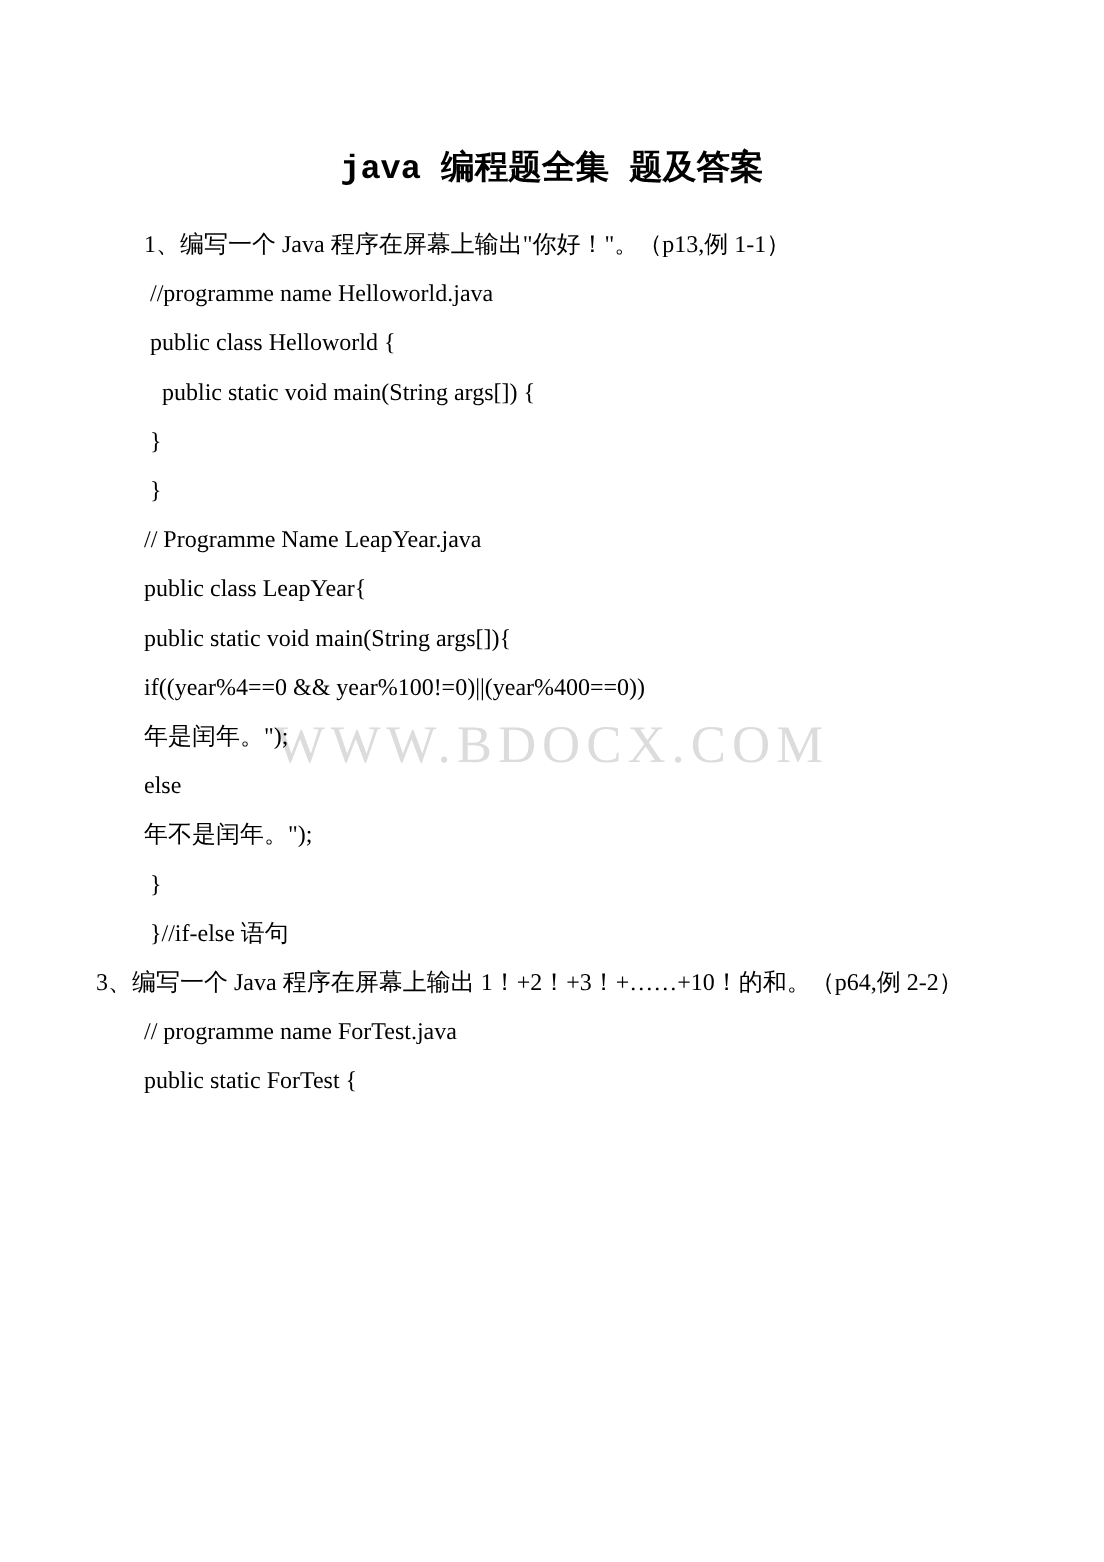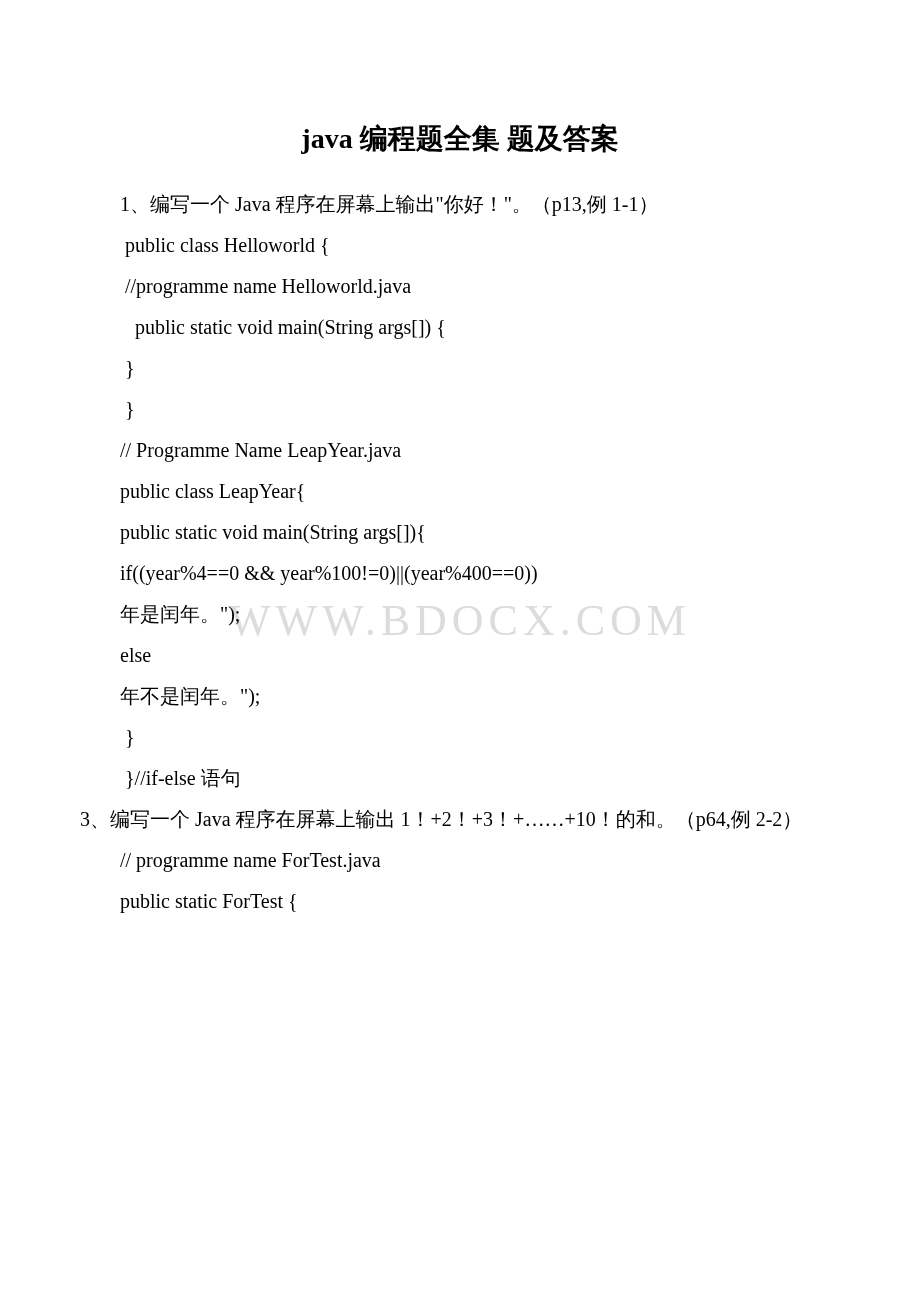--- a/index.html
+++ b/index.html
@@ -17,21 +17,21 @@
     }
     .page {
       padding: 120px 80px 60px 80px;
       position: relative;
     }
     .title {
       text-align: center;
       font-weight: bold;
       font-size: 28px;
       margin-bottom: 26px;
-      font-family: Liberation Serif, serif;
+      font-family: Liberation Mono, monospace;
     }
     .line {
       font-size: 20px;
       line-height: 2.05;
       text-indent: 2em;
       font-family: "Times New Roman", "SimSun", "宋体", serif;
       white-space: pre-wrap;
     }
     .line.no-indent {
       text-indent: 0;
@@ -56,22 +56,22 @@
   </style>
 </head>
 <body>
 
 <div class="page">
   <div class="watermark">WWW.BDOCX.COM</div>
   <div class="content">
     <h1 class="title">java 编程题全集 题及答案</h1>
     <div id="lines-container">
         <div class="line">1、编写一个 Java 程序在屏幕上输出"你好！"。（p13,例 1-1）</div>
+        <div class="line"> //programme name Helloworld.java</div>
         <div class="line"> public class Helloworld {</div>
-        <div class="line"> //programme name Helloworld.java</div>
         <div class="line">   public static void main(String args[]) {</div>
         <div class="line"> }</div>
         <div class="line"> }</div>
         <div class="line">// Programme Name LeapYear.java</div>
         <div class="line">public class LeapYear{</div>
         <div class="line">public static void main(String args[]){</div>
         <div class="line">if((year%4==0 &amp;&amp; year%100!=0)||(year%400==0))</div>
         <div class="line">年是闰年。");</div>
         <div class="line">else</div>
         <div class="line">年不是闰年。");</div>

